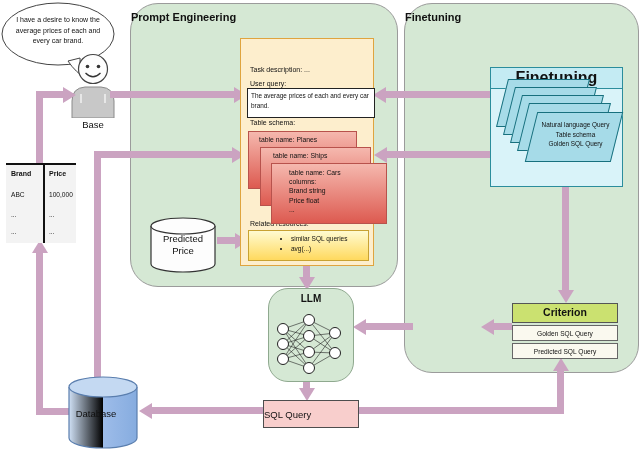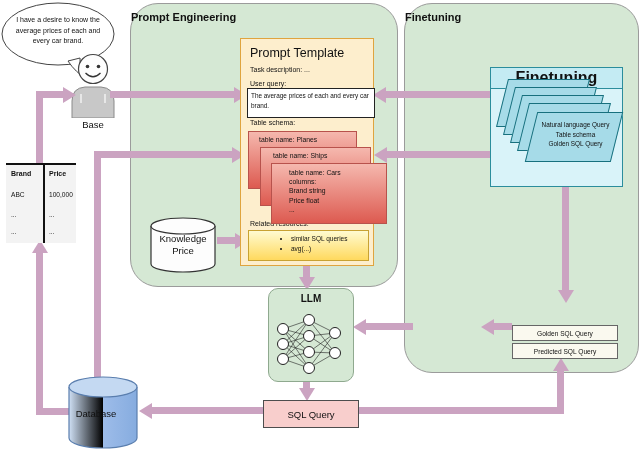--- a/index.html
+++ b/index.html
@@ -33,23 +33,23 @@
   .ftd-header{position:absolute;left:0;right:0;top:0;height:19px;background:#c4ebf3;border-bottom:1.5px solid #2b8d9c;text-align:center;font-weight:bold;font-size:16px;padding-top:1px;}
   .data-card{position:absolute;width:80px;height:46px;background:#a6dbe8;border:1px solid #17707e;transform:skewX(-14deg);z-index:7;}
   .data-card-front{width:84px;height:48px;}
   .data-card-text{transform:skewX(14deg);text-align:center;font-size:6.4px;line-height:1.5;padding-top:7px;}
   
   .crit{position:absolute;left:512px;width:106px;text-align:center;z-index:7;box-sizing:border-box;}
   .crit-header{top:303px;height:20px;background:#cbe170;border:1px solid #555;font-weight:bold;font-size:10.5px;padding-top:2px;}
   .crit-row{height:16px;background:#faf9ef;border:1px solid #666;font-size:6.6px;padding-top:4px;}
   
   .param-box{position:absolute;left:413px;top:311px;width:68px;height:33px;background:#dca3c3;border:1px solid #a85f8e;z-index:7;text-align:center;font-size:8.5px;line-height:1.25;display:flex;align-items:center;justify-content:center;}
-  .llm-box{position:absolute;left:268px;top:288px;width:84px;height:92px;background:#d5e8d4;border:1px solid #8fa98f;border-radius:10px;z-index:6;}
+  .llm-box{position:absolute;left:268px;top:288px;width:84px;height:92px;background:#d5e8d4;border:1px solid #8fa98f;border-radius:20px;z-index:6;}
   .llm-label{position:absolute;left:0;right:0;top:4px;text-align:center;font-weight:bold;font-size:10px;}
-  .sql-box{position:absolute;left:263px;top:400px;width:94px;height:26px;background:#f8cecc;border:1.5px solid #4d4d4d;z-index:7;text-align:center;font-size:9.5px;display:flex;align-items:center;justify-content:center;}
+  .sql-box{position:absolute;left:263px;top:400px;width:94px;height:26px;background:#f8cecc;border:1.5px solid #4d4d4d;z-index:7;text-align:center;font-size:9.5px;display:flex;align-items:center;justify-content:flex-start;}
   
   .rtable{position:absolute;left:6px;top:163px;width:70px;height:78px;background:#f3f3f3;border-top:2px solid #111;z-index:6;}
   .rt-div{position:absolute;left:37px;top:0;bottom:0;width:2px;background:#111;}
   .rt-cell{position:absolute;font-size:6.6px;}
   .rt-head{font-weight:bold;font-size:7px;}
   
   .bubble-text{position:absolute;left:6px;top:15px;width:104px;text-align:center;font-size:7px;line-height:1.5;z-index:4;}
   .user-label{position:absolute;left:70px;top:119px;width:46px;text-align:center;font-size:9.5px;z-index:4;}
 </style>
 </head>
@@ -136,21 +136,20 @@
     <div class="rt-cell rt-head" style="left:43px;top:5px;">Price</div>
     <div class="rt-cell" style="left:5px;top:26px;">ABC</div>
     <div class="rt-cell" style="left:43px;top:26px;">100,000</div>
     <div class="rt-cell" style="left:5px;top:46px;">...</div>
     <div class="rt-cell" style="left:43px;top:46px;">...</div>
     <div class="rt-cell" style="left:5px;top:63px;">...</div>
     <div class="rt-cell" style="left:43px;top:63px;">...</div>
   </div>
 
   <div class="prompt-template">
-    <div class="pt-title">Prompt Template</div>
     <div class="pt-small" style="left:9px;top:27px;">Task description: ...</div>
     <div class="pt-small" style="left:9px;top:41px;">User query:</div>
     <div class="uq-box">The average prices of each and every car brand.</div>
     <div class="pt-small" style="left:9px;top:80px;">Table schema:</div>
 
     <div class="schema-card" style="left:7px;top:92px;height:52px;padding:4px 0 0 10px;">
       <span>table name: Planes</span>
     </div>
     <div class="schema-card" style="left:19px;top:108px;height:53px;padding:4px 0 0 12px;">
       <span>table name: Ships</span>
@@ -170,39 +169,40 @@
         <li>avg(...)</li>
       </ul>
     </div>
   </div>
 
   <svg class="abs" style="left:150px;top:217px;z-index:6;" width="66" height="57">
     <path d="M1 9 V47 A32 8 0 0 0 65 47 V9" fill="#fdfdfd" stroke="#333" stroke-width="1.2"></path>
     <ellipse cx="33" cy="9" rx="32" ry="8" fill="#fdfdfd" stroke="#333" stroke-width="1.2"></ellipse>
   </svg>
   <div class="cyl-label" style="left:150px;top:233px;width:66px;font-size:9.5px;line-height:1.25;">
-    <div>Knowledge</div>
+    <div>Predicted</div>
     <div>Price</div>
   </div>
 
   <div class="ft-dataset">
     <div class="ftd-header">Finetuning dataset</div>
   </div>
   <div class="data-card" style="left:502px;top:79px;"></div>
   <div class="data-card" style="left:509px;top:87px;"></div>
   <div class="data-card" style="left:516px;top:95px;"></div>
   <div class="data-card" style="left:523px;top:103px;"></div>
   <div class="data-card data-card-front" style="left:531px;top:112px;">
     <div class="data-card-text">
       <div>Natural language Query</div>
       <div>Table schema</div>
       <div>Golden SQL Query</div>
     </div>
   </div>
 
+  <div class="crit crit-header">Criterion</div>
   <div class="crit crit-row" style="top:325px;">Golden SQL Query</div>
   <div class="crit crit-row" style="top:343px;">Predicted SQL Query</div>
 
 
   <div class="llm-box">
     <div class="llm-label">LLM</div>
     <svg style="position:absolute;left:2px;top:24px;" width="80" height="64">
       <g stroke="#222" stroke-width="0.6">
         <line x1="12" y1="16" x2="38" y2="7"></line>
           <line x1="12" y1="16" x2="38" y2="23"></line>

